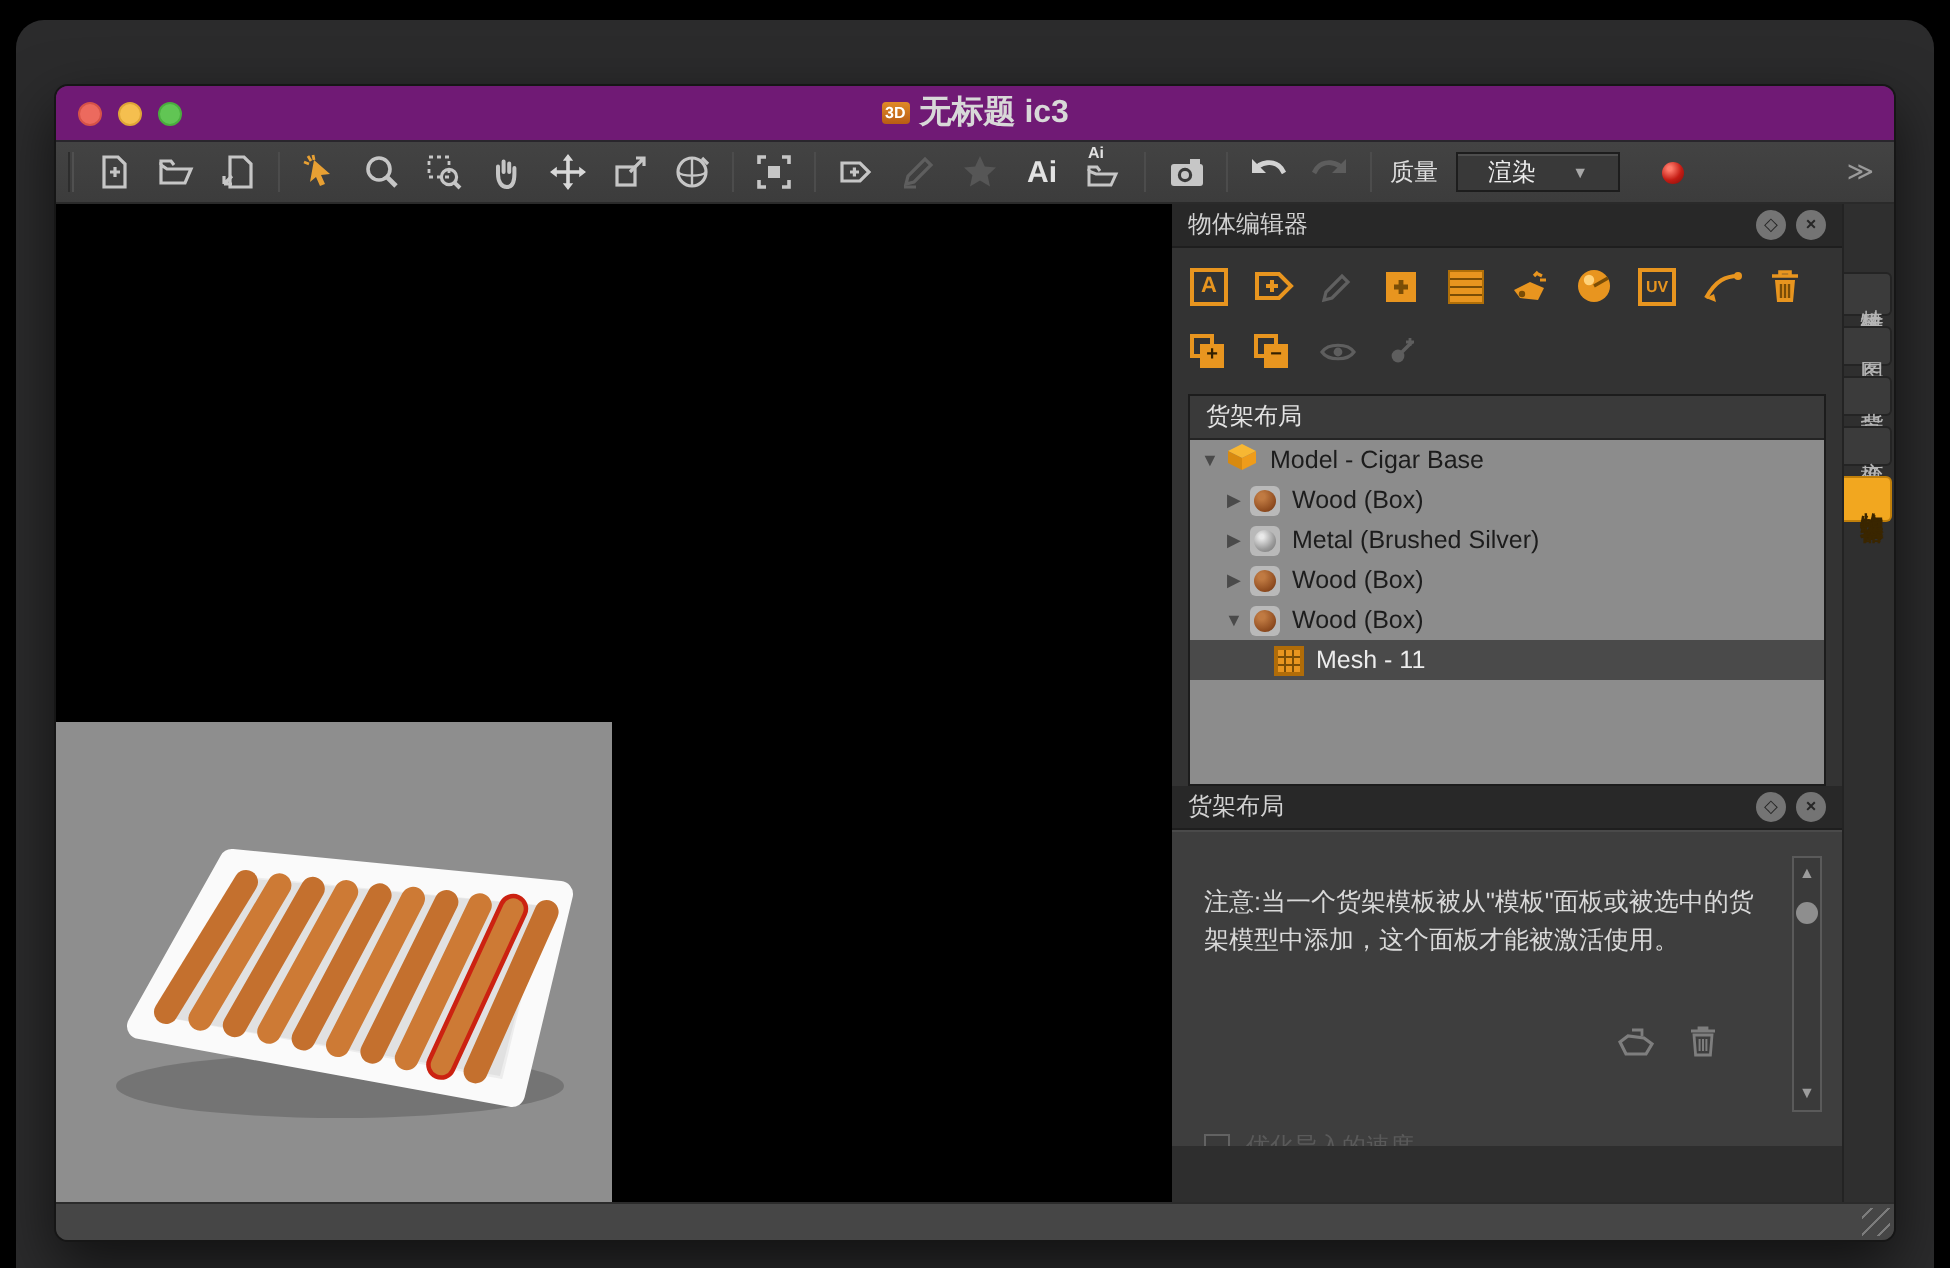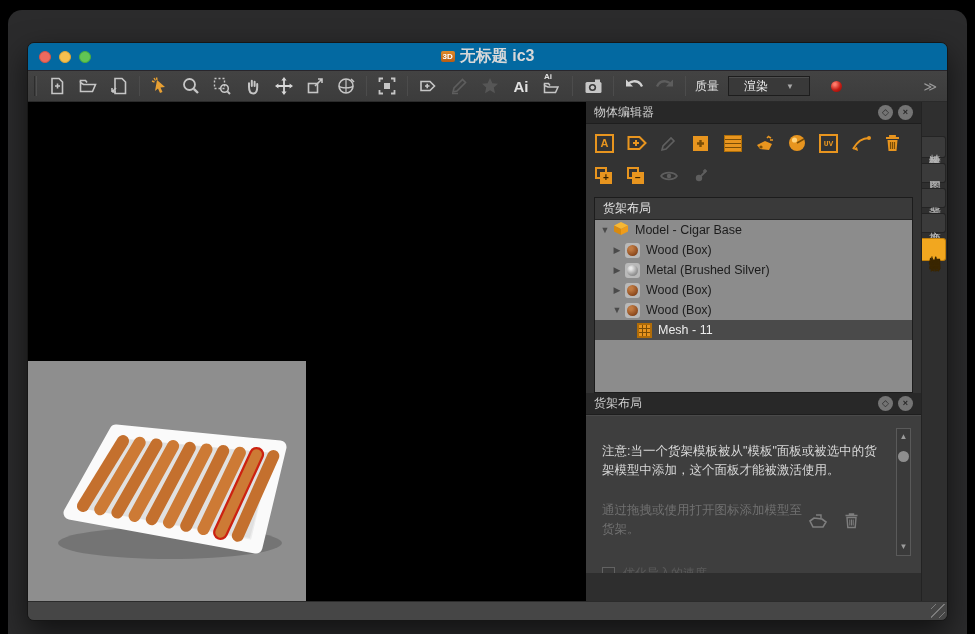--- a/index.html
+++ b/index.html
@@ -6,21 +6,21 @@
   html,body { width:975px; height:634px; overflow:hidden; background:#000;
     font-family:"Liberation Sans","DejaVu Sans",sans-serif; }
   .backdrop { position:absolute; left:8px; right:8px; top:10px; bottom:0;
     background:#2b2b2c; border-radius:14px 14px 0 0; }
   .window { position:absolute; left:27px; top:42px; width:921px; height:579px;
     background:#3a3a3a; border:1px solid #161616; border-radius:7px;
     box-shadow:0 12px 30px rgba(0,0,0,.6); overflow:hidden;
     display:flex; flex-direction:column; }
 
   
-  .titlebar { height:28px; background:#0369a1; border-bottom:1px solid #29262c;
+  .titlebar { height:28px; background:#701a75; border-bottom:1px solid #29262c;
     display:flex; align-items:center; position:relative; flex:none; }
   .lights { display:flex; gap:8px; margin-left:11px; }
   .light { width:12px; height:12px; border-radius:50%; }
   .light.red { background:#ec6a5e; border:1px solid #d55347; }
   .light.yellow { background:#f5bf4f; border:1px solid #dfa636; }
   .light.green { background:#61c554; border:1px solid #4aad3e; }
   .titlewrap { position:absolute; left:0; right:0; text-align:center;
     display:flex; justify-content:center; align-items:center; gap:5px; pointer-events:none; }
   .badge3d { display:inline-block; background:linear-gradient(#e08a28,#b85c14);
     color:#fff; font-size:8px; font-weight:bold; padding:1px 2px; border-radius:2px; }
@@ -62,21 +62,21 @@
     color:#262626; font-size:9px; display:flex; align-items:center; justify-content:center;
     font-weight:bold; line-height:1; }
 
   .objbody { padding:8px 8px 0 8px; background:#333; }
   .icorow { display:flex; gap:11px; align-items:center; height:22px; }
   .icorow + .icorow { margin-top:11px; }
   .oi { width:21px; height:21px; display:flex; align-items:center; justify-content:center; flex:none; }
   .box-a { width:19px; height:19px; border:2px solid #e8951f; color:#e8951f;
     font-size:11px; font-weight:bold; display:flex; align-items:center; justify-content:center; }
   .box-uv { width:19px; height:19px; border:2px solid #e8951f; color:#e8951f;
-    font-size:8px; font-weight:bold; display:flex; align-items:center; justify-content:center;font-family:Liberation Mono, monospace; }
+    font-size:8px; font-weight:bold; display:flex; align-items:center; justify-content:center; }
   .layersbars { width:18px; height:17px; border:1px solid #b06f08;
     background:repeating-linear-gradient(#e8951f 0 3px, #7a4d06 3px 4px); }
   .dupbox { position:relative; width:19px; height:19px; }
   .dupbox .sq { position:absolute; width:12px; height:12px; border:2px solid #e8951f; background:#333; }
   .dupbox .sq1 { left:0; top:0; }
   .dupbox .sq2 { left:5px; top:5px; background:#e8951f; color:#332000; font-size:10px;
     font-weight:bold; display:flex; align-items:center; justify-content:center; line-height:1; }
 
   .treebox { margin-top:10px; border:1px solid #1c1c1c; }
   .treehead { height:22px; background:#3a3a3a; border-bottom:1px solid #242424;
@@ -452,21 +452,20 @@
       <div class="shelfsec">
         <div class="phead">
           <span class="ptitle">货架布局</span>
           <div class="pbtns">
             <div class="pcircle">◇</div>
             <div class="pcircle">×</div>
           </div>
         </div>
         <div class="shelfbody">
           <div class="note">注意:当一个货架模板被从"模板"面板或被选中的货架模型中添加，这个面板才能被激活使用。</div>
-          <div class="hint">通过拖拽或使用打开图标添加模型至货架。</div>
           <div class="shelficons">
             <span>
               <svg width="20" height="17" viewBox="0 0 20 17">
                   <path d="M2 9l4-3 8 1 4 3-3 5H5z" fill="none" stroke="#7e7e7e" stroke-width="1.6"></path>
                   <path d="M8 3h5v3" fill="none" stroke="#7e7e7e" stroke-width="1.4"></path>
                 </svg>
             </span>
             <span>
               <svg width="15" height="17" viewBox="0 0 15 17">
                   <path d="M1.5 3.5h12M5.5 3.5V2h4v1.5" stroke="#7e7e7e" stroke-width="1.4" fill="none"></path>

